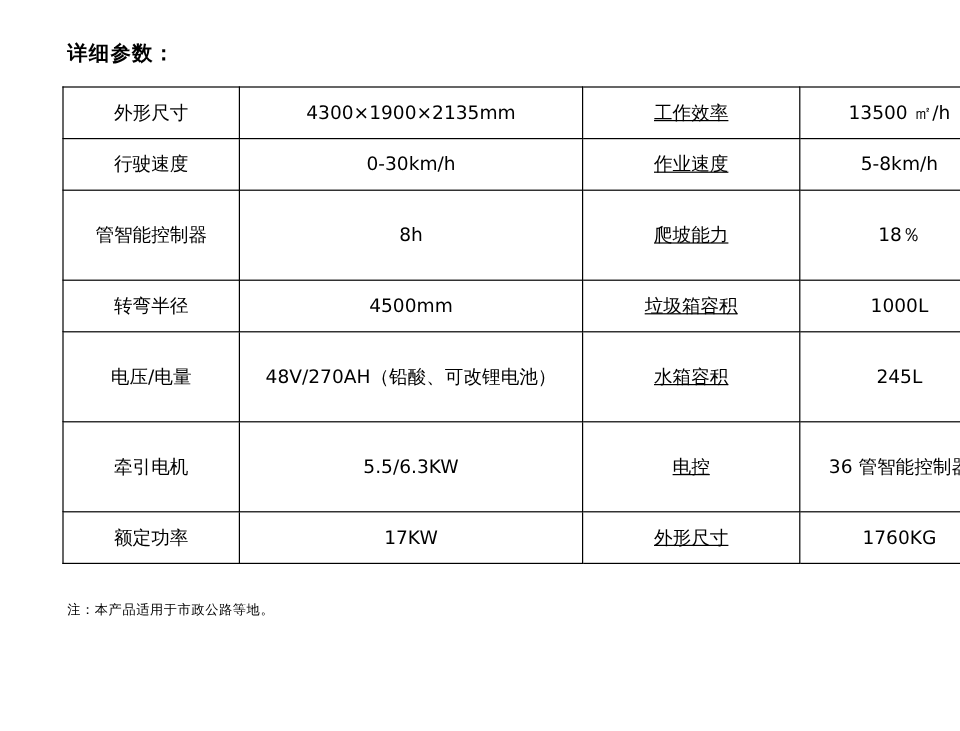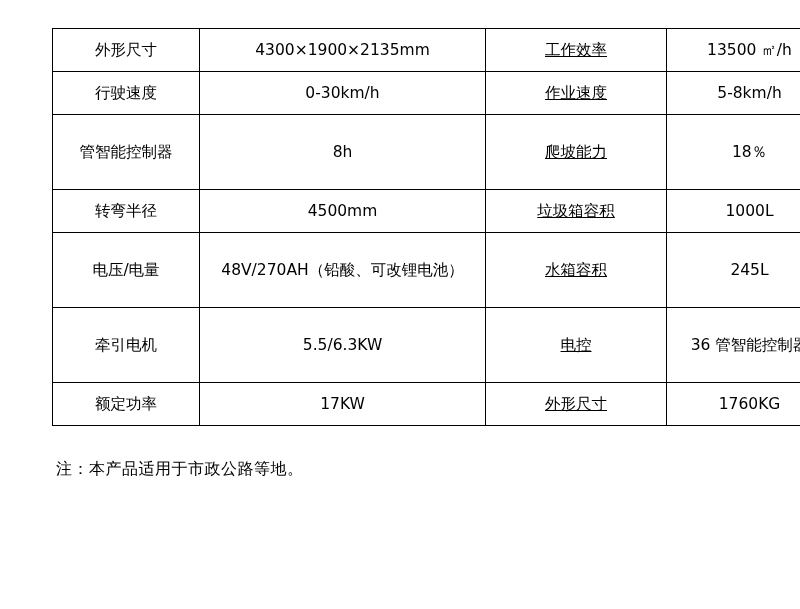--- a/index.html
+++ b/index.html
@@ -44,31 +44,32 @@
     word-break: break-all;
   }
   td.col-label-1 { width: 126px; margin-left: 48px; }
   td.col-value-1 { width: 265px; }
   td.col-label-2 { width: 160px; text-decoration: underline; }
   td.col-value-2 { width: 145px; }
 
   .cell-tall { height: 56px; }
 
   .note {
-    font-size: 16px;
+    font-size: 11px;
     margin: 30px 0 0 4px;
     letter-spacing: 0.5px;
     line-height: 1.6;
   }
 </style>
 </head>
 <body>
 
 <div class="page">
 
+  <div class="doc-title">详细参数：</div>
 
   <table class="spec-table">
     <tbody>
       <tr>
         <td class="col-label-1">外形尺寸</td>
         <td class="col-value-1">4300×1900×2135mm</td>
         <td class="col-label-2">工作效率</td>
         <td class="col-value-2">13500 ㎡/h</td>
       </tr>
       <tr>

